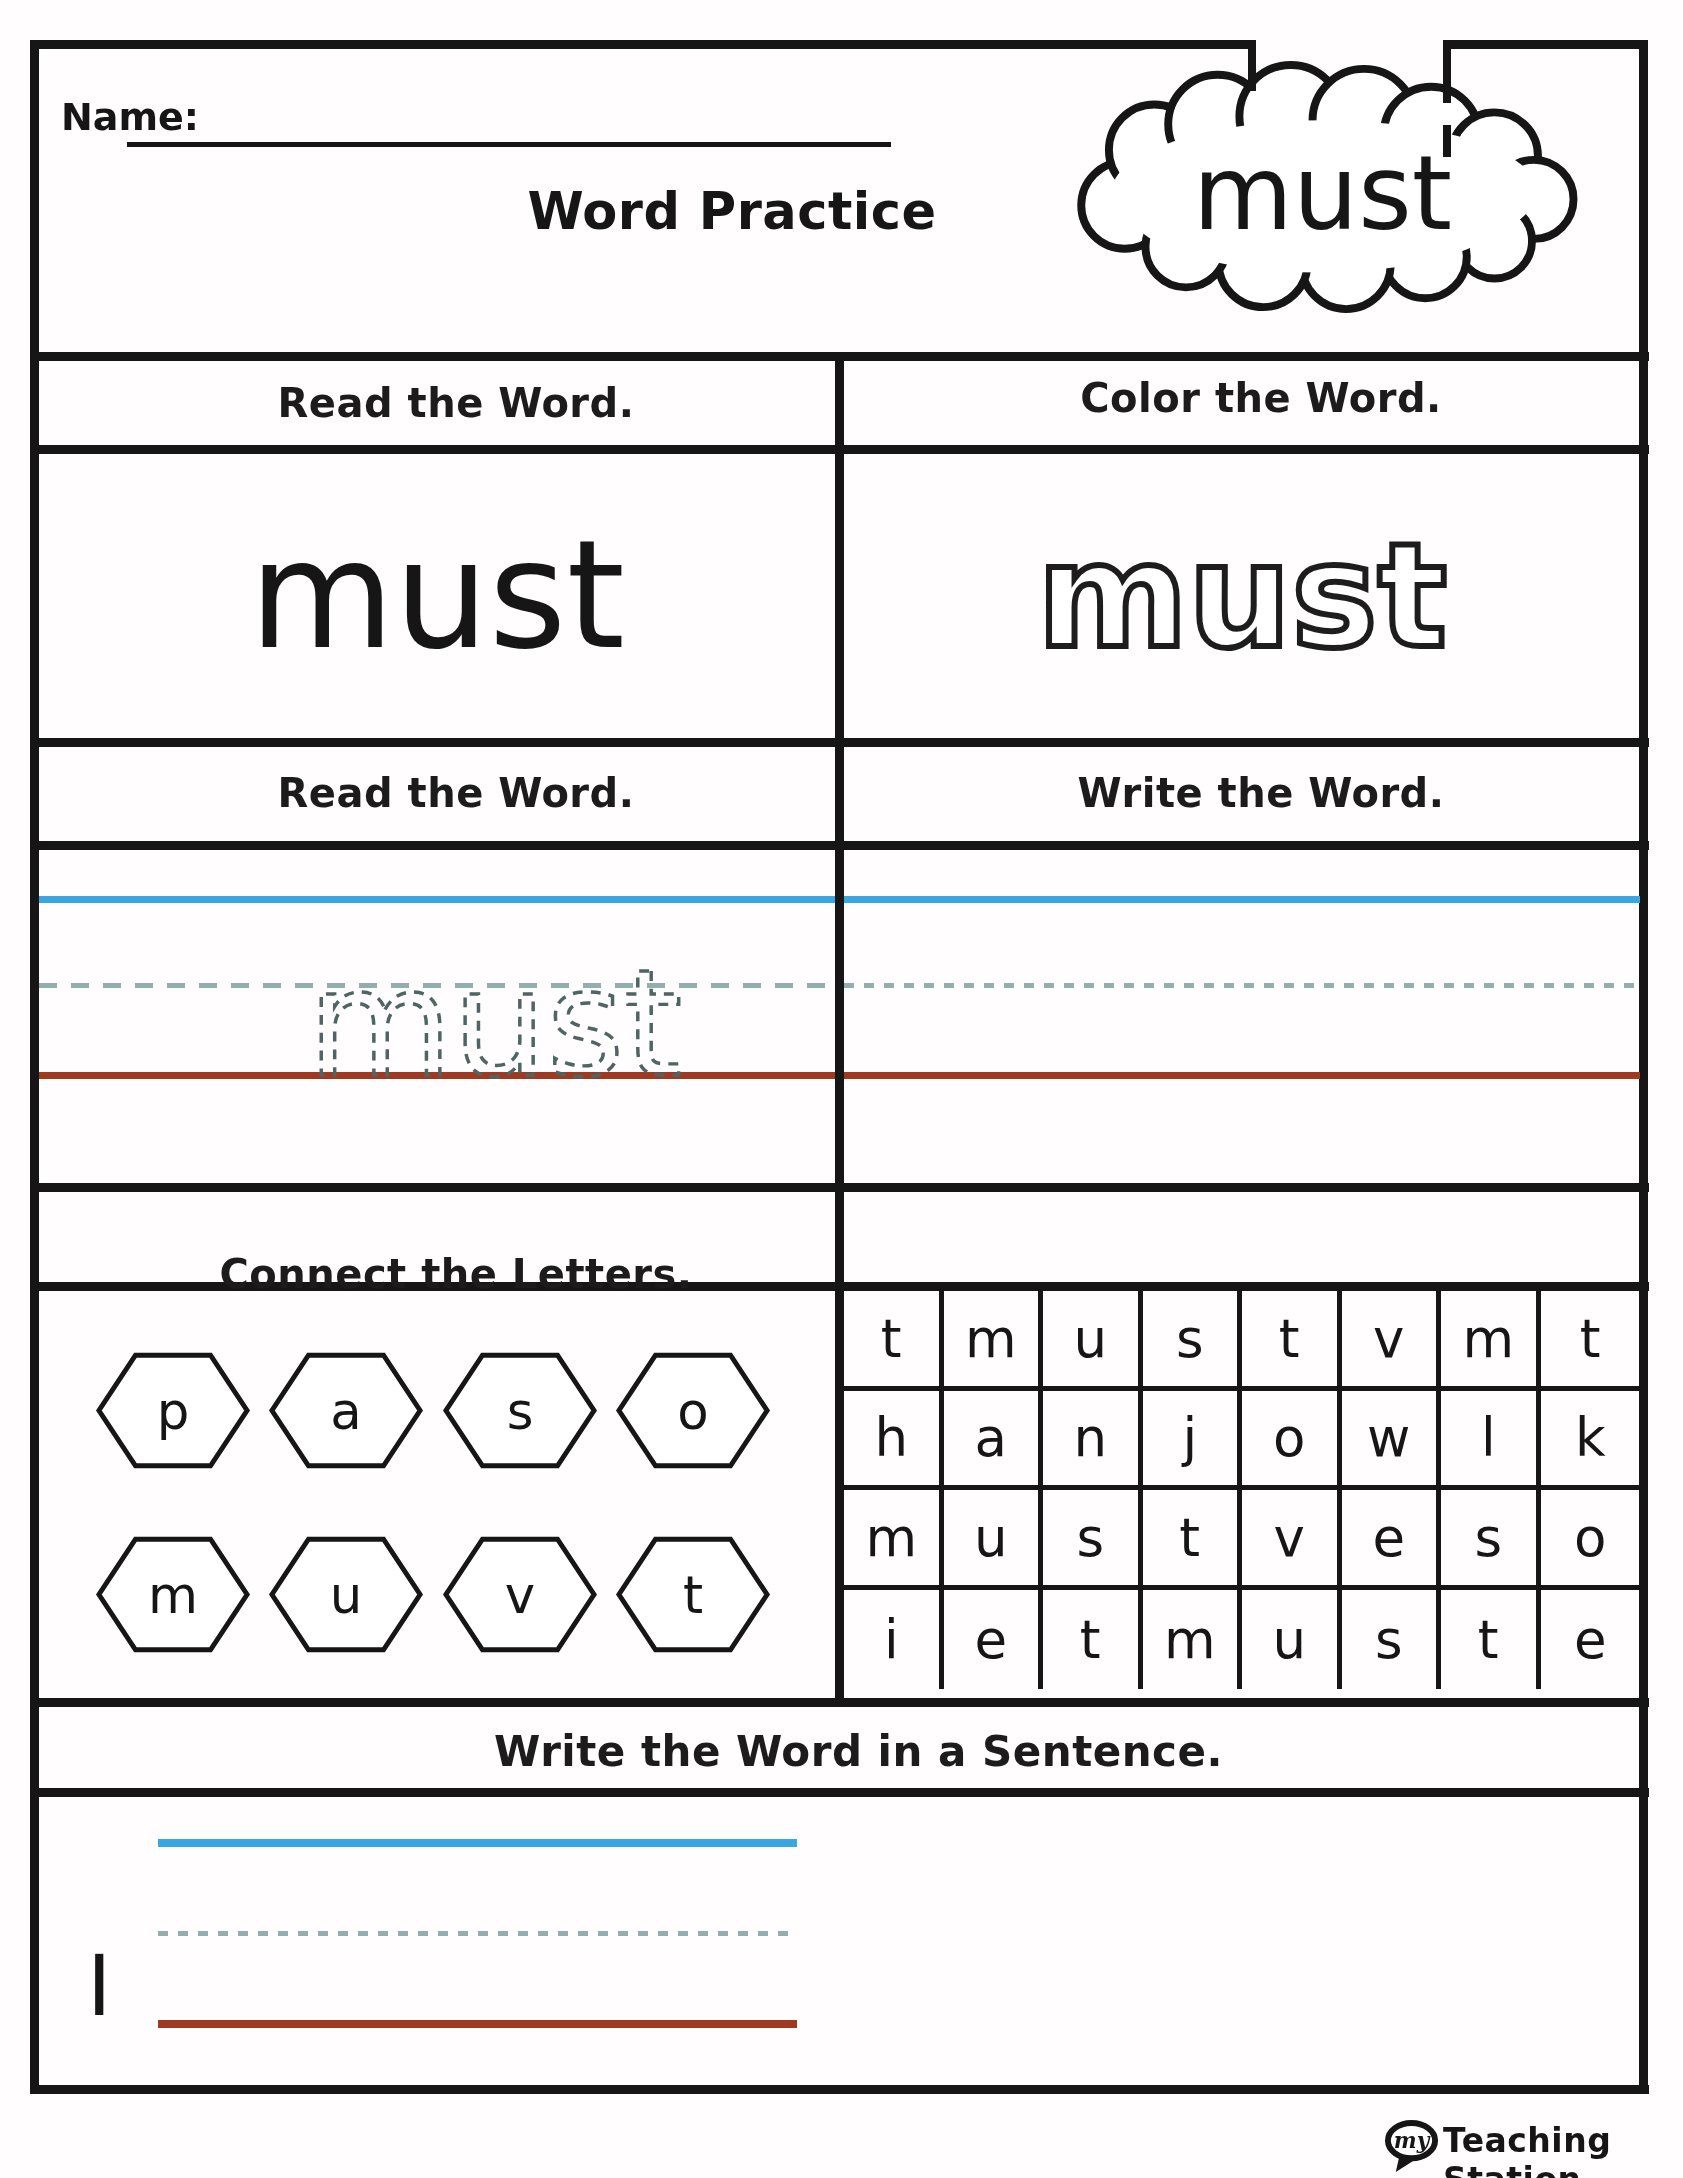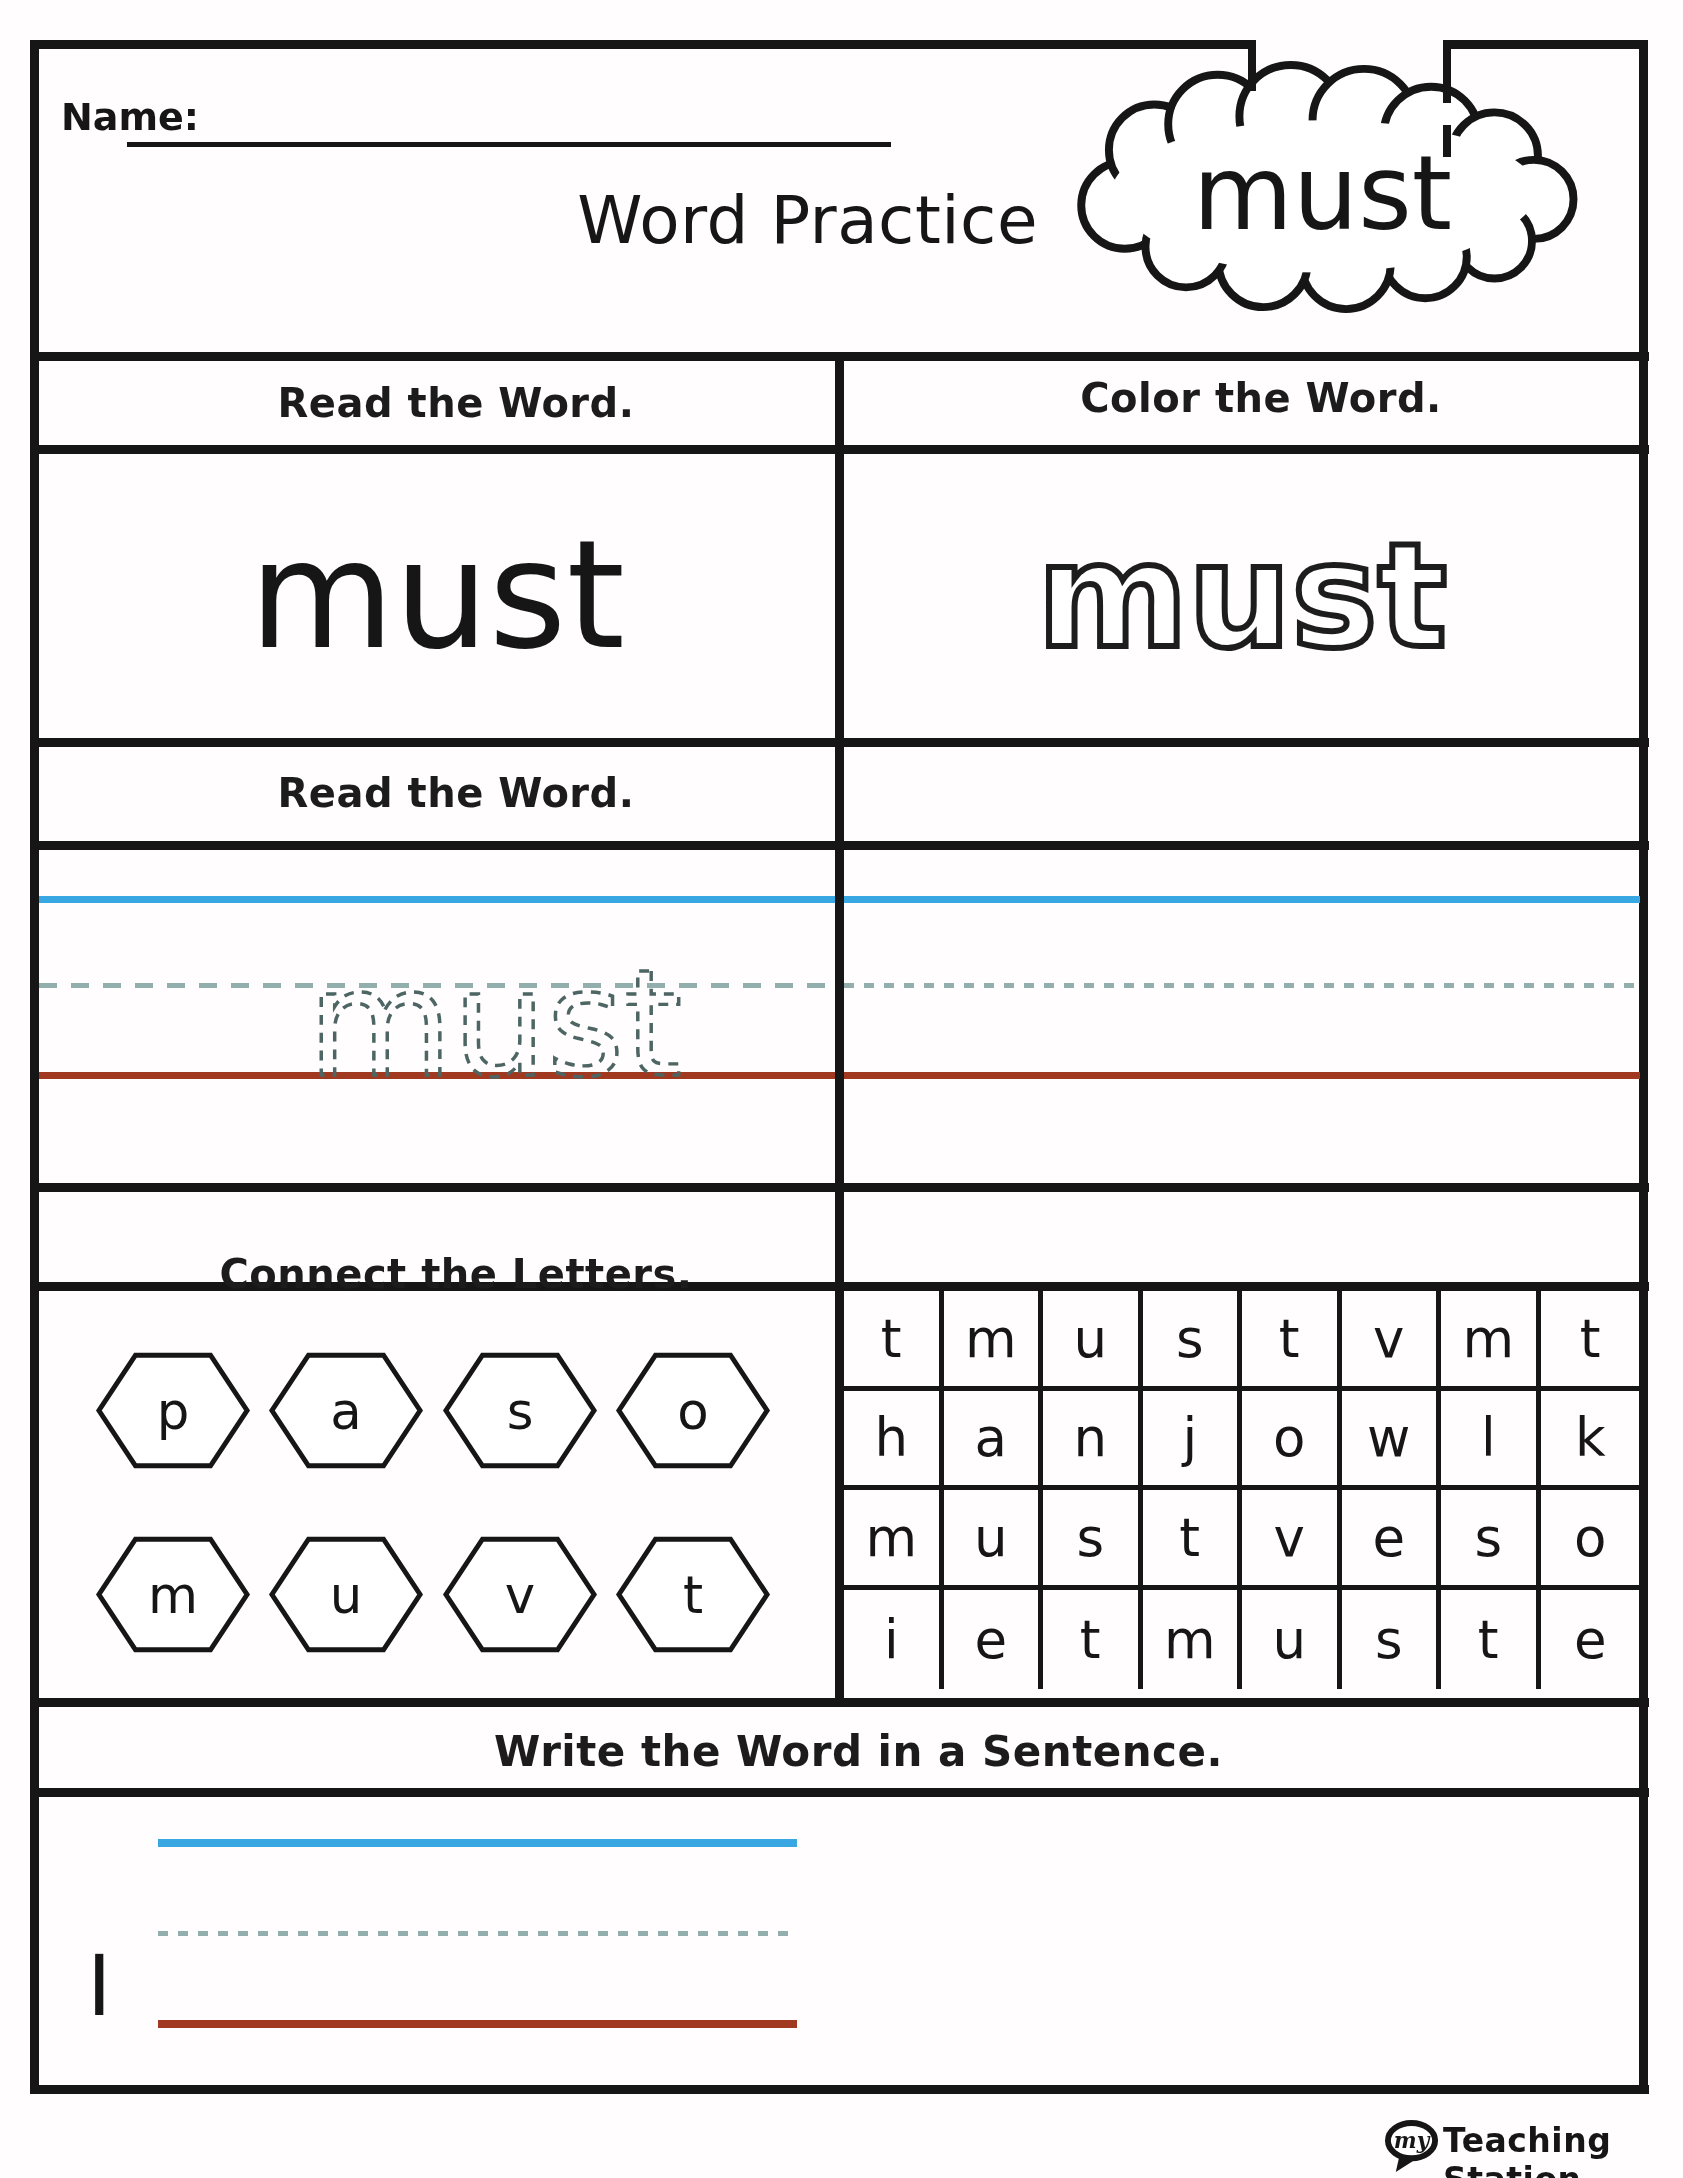--- a/index.html
+++ b/index.html
@@ -47,22 +47,22 @@
     border-right:5px solid #161616; border-bottom:5px solid #161616;
     display:flex; align-items:center; justify-content:center; font-size:53px;
   }
   .ws-cell.last-col{border-right:none;}
   .ws-cell.last-row{border-bottom:none;}
   
   .hex{position:absolute; width:158px; height:121px;}
   .hex text{font-size:52px; font-family:"DejaVu Sans", sans-serif; fill:#161616;}
   
   .name-label{position:absolute; left:61px; top:95px; font-size:38px; font-weight:600;}
-  .page-title{position:absolute; left:426px; top:182px; width:612px; text-align:right;
-              font-size:66px; font-weight:normal; letter-spacing:0.5px;}
+  .page-title{position:absolute; left:426px; top:182px; width:612px; text-align:center;
+              font-size:51px; font-weight:bold; letter-spacing:0.5px;}
   .sentence-prefix{position:absolute; left:87px; top:1938px; font-size:83px;}
   .sentence-suffix{position:absolute; left:804px; top:1931px; width:851px; height:139px;
                    display:flex; align-items:center; font-size:71px; white-space:nowrap;}
   .brand{position:absolute; left:1443px; top:2121px; font-size:33px; font-weight:bold;
          letter-spacing:0.5px;}
 </style>
 </head>
 <body>
 
 <div id="page">
@@ -111,20 +111,21 @@
   <div class="hline" style="left:30px; top:1698px; width:1619px;"></div>
   <div class="hline" style="left:30px; top:1788px; width:1619px;"></div>
 
   <div class="hdr" style="left:39px; top:361px; width:796px; height:83px;">Read the Word.</div>
   <div class="hdr" style="left:844px; top:361px; width:796px; height:74px;">Color the Word.</div>
 
   <div class="bigword" style="left:39px; top:453px; width:796px; height:284px;">must</div>
   <div class="outlineword" style="left:844px; top:453px; width:796px; height:284px;">must</div>
 
   <div class="hdr" style="left:39px; top:746px; width:796px; height:94px;">Read the Word.</div>
+  <div class="hdr" style="left:844px; top:746px; width:796px; height:94px;">Write the Word.</div>
 
   <div class="line-blue" style="left:39px; top:896px; width:796px;"></div>
   <div class="line-dash" style="left:39px; top:983px; width:796px;"></div>
   <div class="line-red" style="left:39px; top:1072px; width:796px;"></div>
   <div class="line-blue" style="left:844px; top:896px; width:796px;"></div>
   <div class="line-dash-small" style="left:844px; top:983px; width:796px;"></div>
   <div class="line-red" style="left:844px; top:1072px; width:796px;"></div>
 
   <svg class="abs" style="left:188px; top:871px;" width="634" height="228" viewBox="0 0 640 230">
     <text x="310" y="206" text-anchor="middle" font-size="150" font-family="DejaVu Sans, sans-serif" fill="none" stroke="#4D6664" stroke-width="3.5" stroke-dasharray="10 8">must</text>

